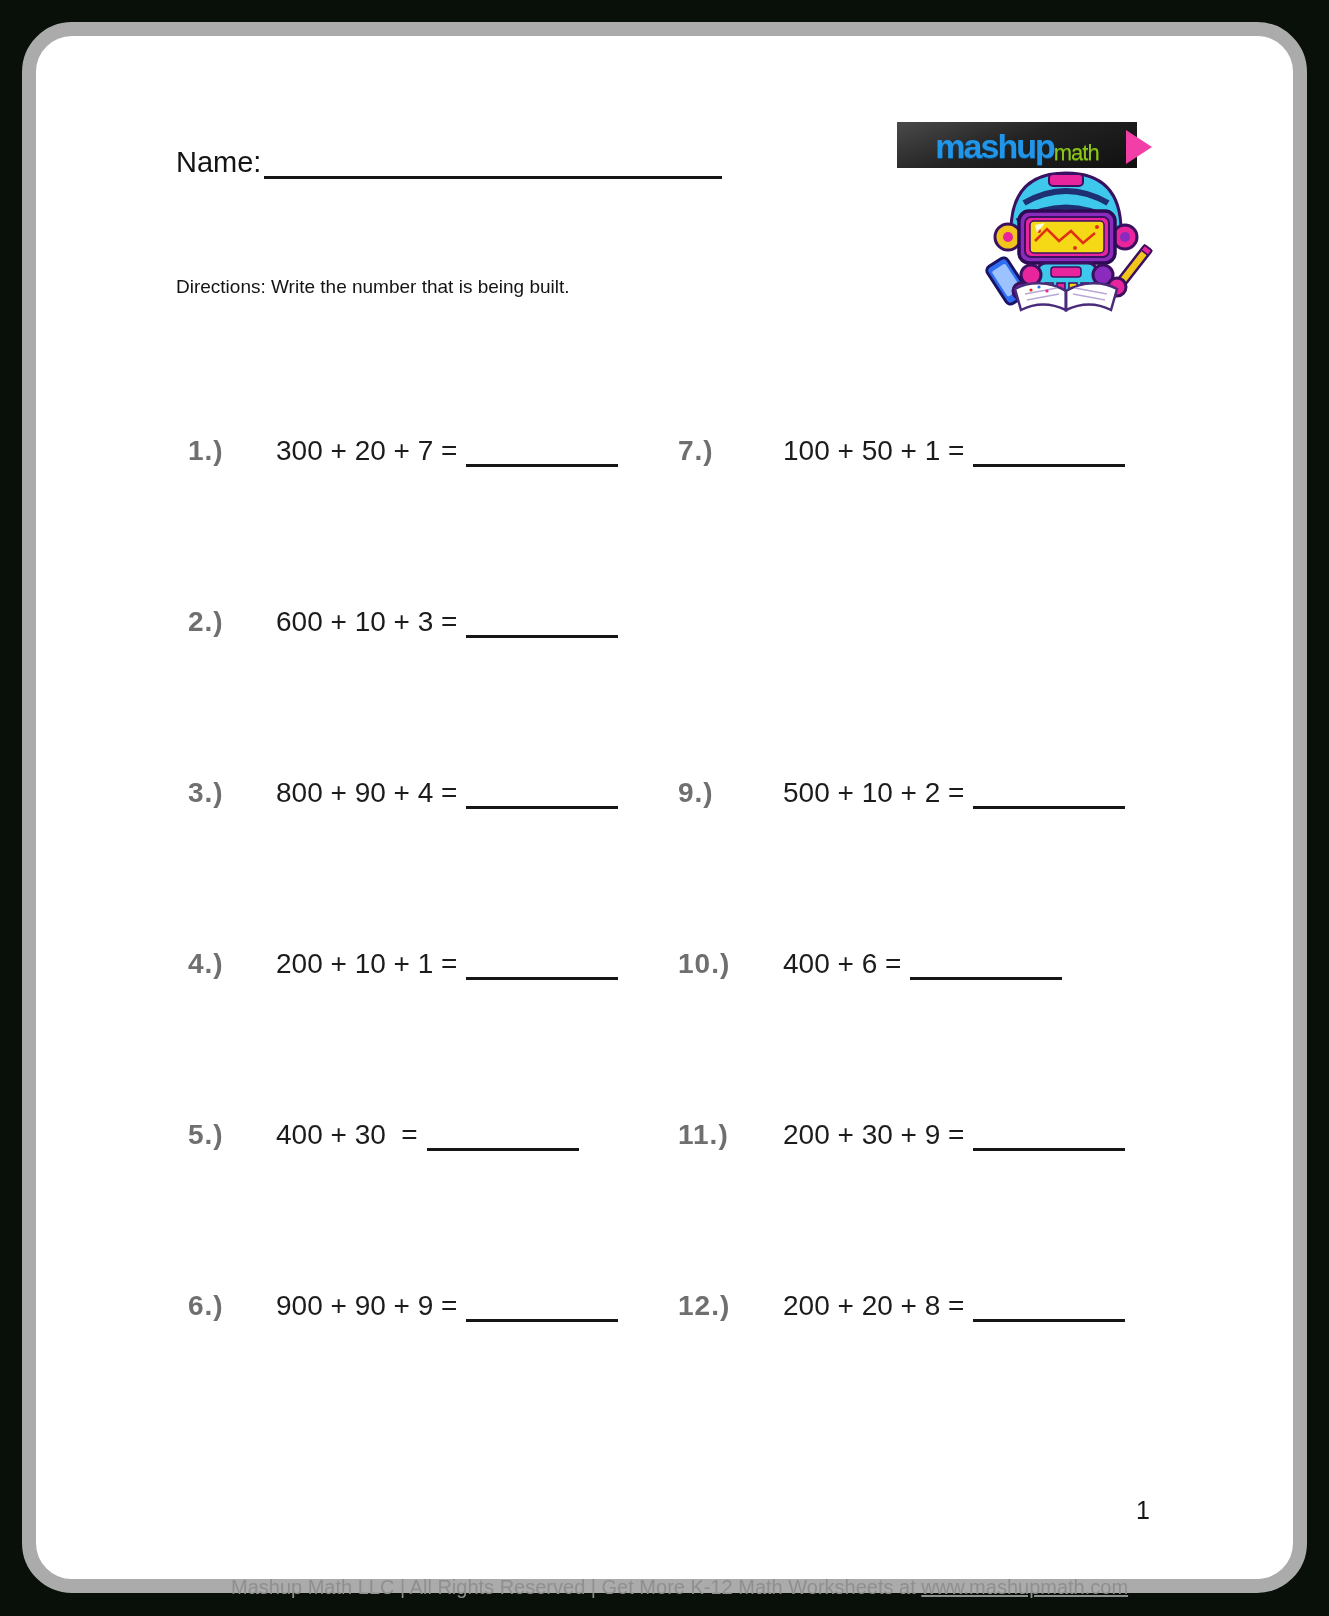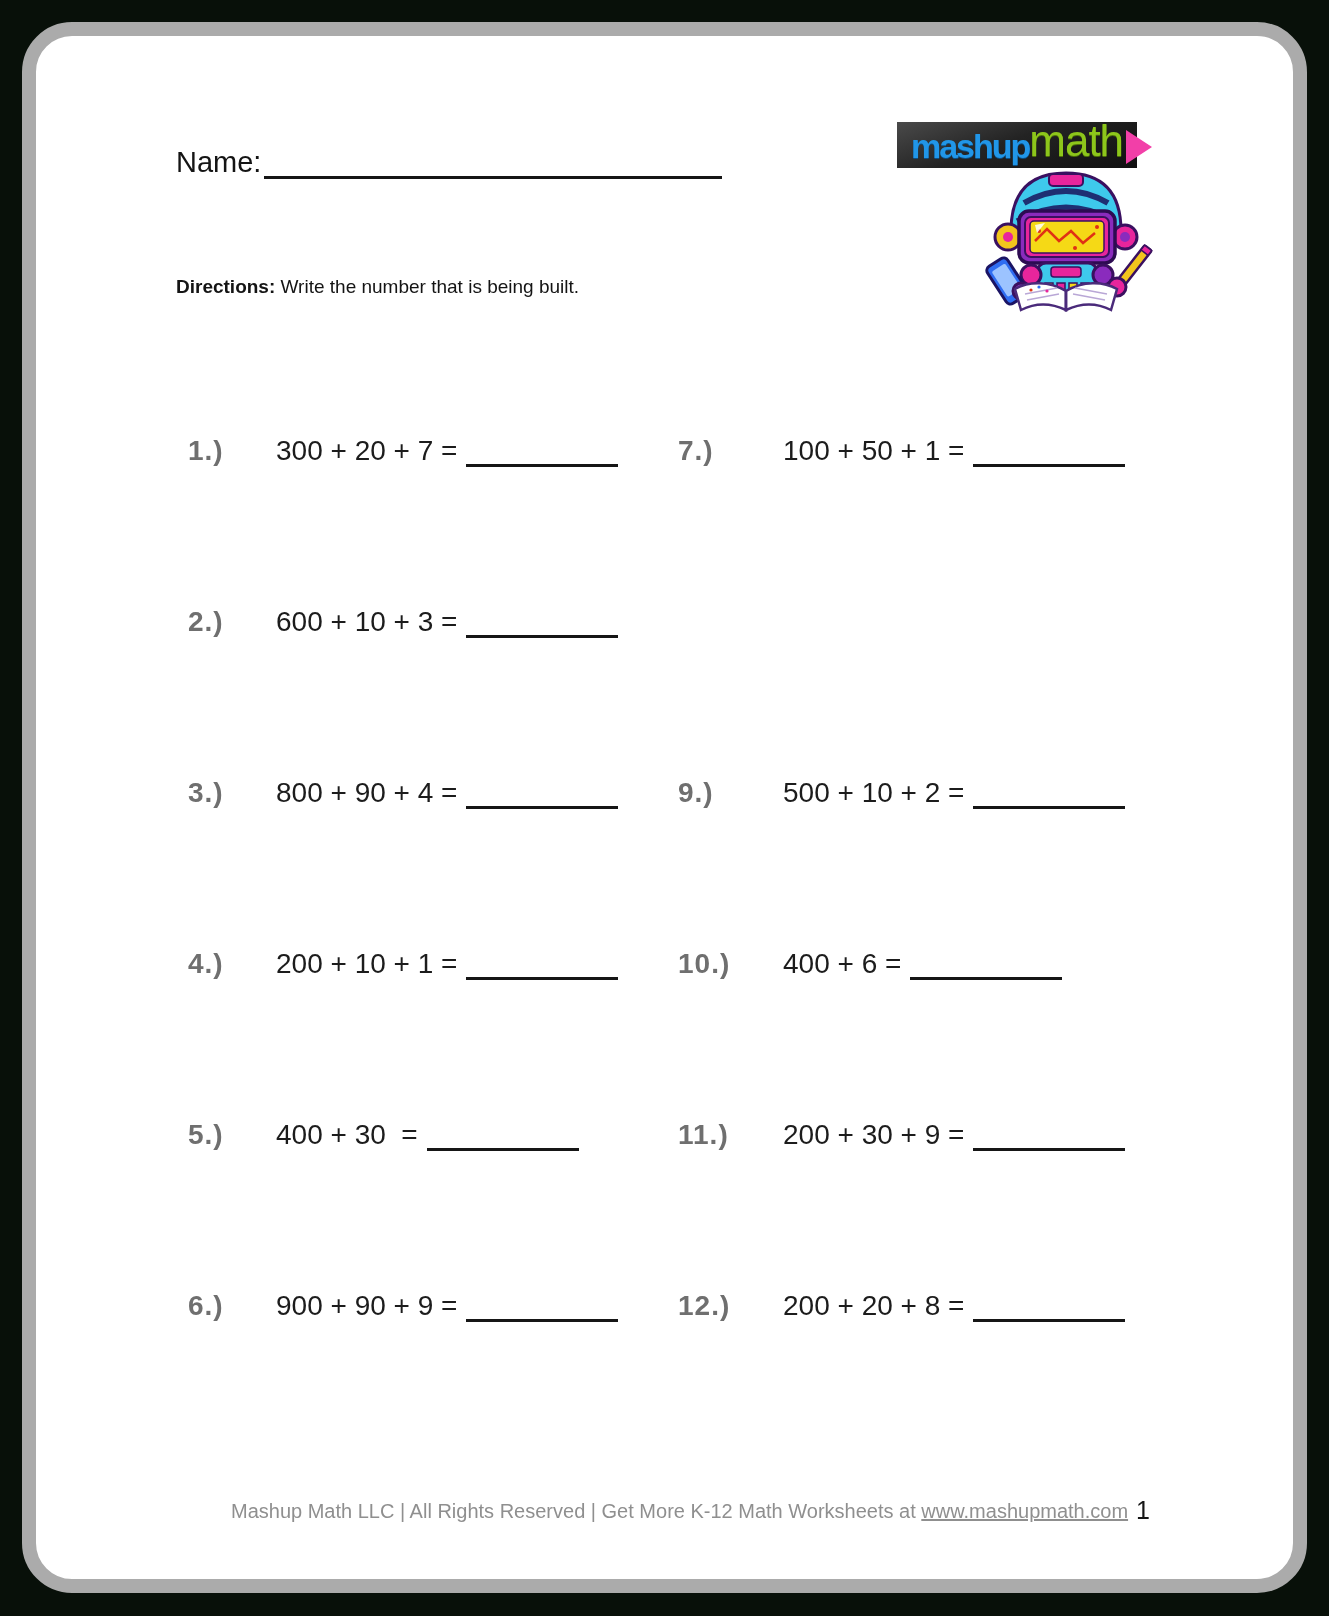--- a/index.html
+++ b/index.html
@@ -27,34 +27,34 @@
   }
   .title{
     position:absolute;left:174px;top:200px;
     font-size:47px;font-weight:bold;color:#0e0e0e;letter-spacing:-1px;
     white-space:nowrap;
   }
   .directions{
     position:absolute;left:176px;top:276px;
     font-size:19px;color:#141414;white-space:nowrap;
   }
-  .directions b{font-weight:bold;margin-top:20px;}
+  .directions b{font-weight:normal;margin-top:20px;}
   
   .logo-banner{
     position:absolute;left:897px;top:122px;width:240px;height:46px;
     background:linear-gradient(160deg,#4a4a4a 0%,#232323 45%,#101010 100%);
     display:flex;align-items:flex-end;justify-content:center;
     padding-bottom:2px;box-sizing:border-box;
   }
   .logo-mashup{
     font-size:34px;font-weight:bold;letter-spacing:-2px;color:#2196e8;
     text-shadow:0 1px 0 #0a4f86;
   }
   .logo-math{
-    font-size:44px;font-weight:normal;letter-spacing:-1px;color:#8dc61b;
+    font-size:22px;font-weight:normal;letter-spacing:-1px;color:#8dc61b;
     text-shadow:0 1px 0 #4c7008;
   }
   .logo-play{
     position:absolute;left:1126px;top:130px;width:0;height:0;
     border-top:17px solid transparent;border-bottom:17px solid transparent;
     border-left:26px solid #f23fa8;
   }
   .robot{position:absolute;left:977px;top:163px;width:180px;height:154px;}
   
   .col{position:absolute;top:0;height:100%;width:500px;margin-top:32px;}
@@ -69,21 +69,21 @@
     font-weight:bold;color:#6f6f6f;letter-spacing:1px;
   }
   #col-right .pnum{width:105px;}
   .pexpr{white-space:pre;color:#1c1c1c;}
   .pblank{
     display:inline-block;width:152px;height:12px;margin-left:9px;
     border-bottom:3px solid #161616;vertical-align:-7px;
   }
   
   .footer{
-    position:absolute;left:231px;top:1500px;
+    position:absolute;left:231px;top:1576px;
     font-size:20px;color:#8f8f8f;white-space:nowrap;
   }
   .footer-link{color:#8f8f8f;text-decoration:underline;}
   .page-number{
     position:absolute;left:1136px;top:1496px;
     font-size:25px;color:#161616;
   }
 </style>
 </head>
 <body>

